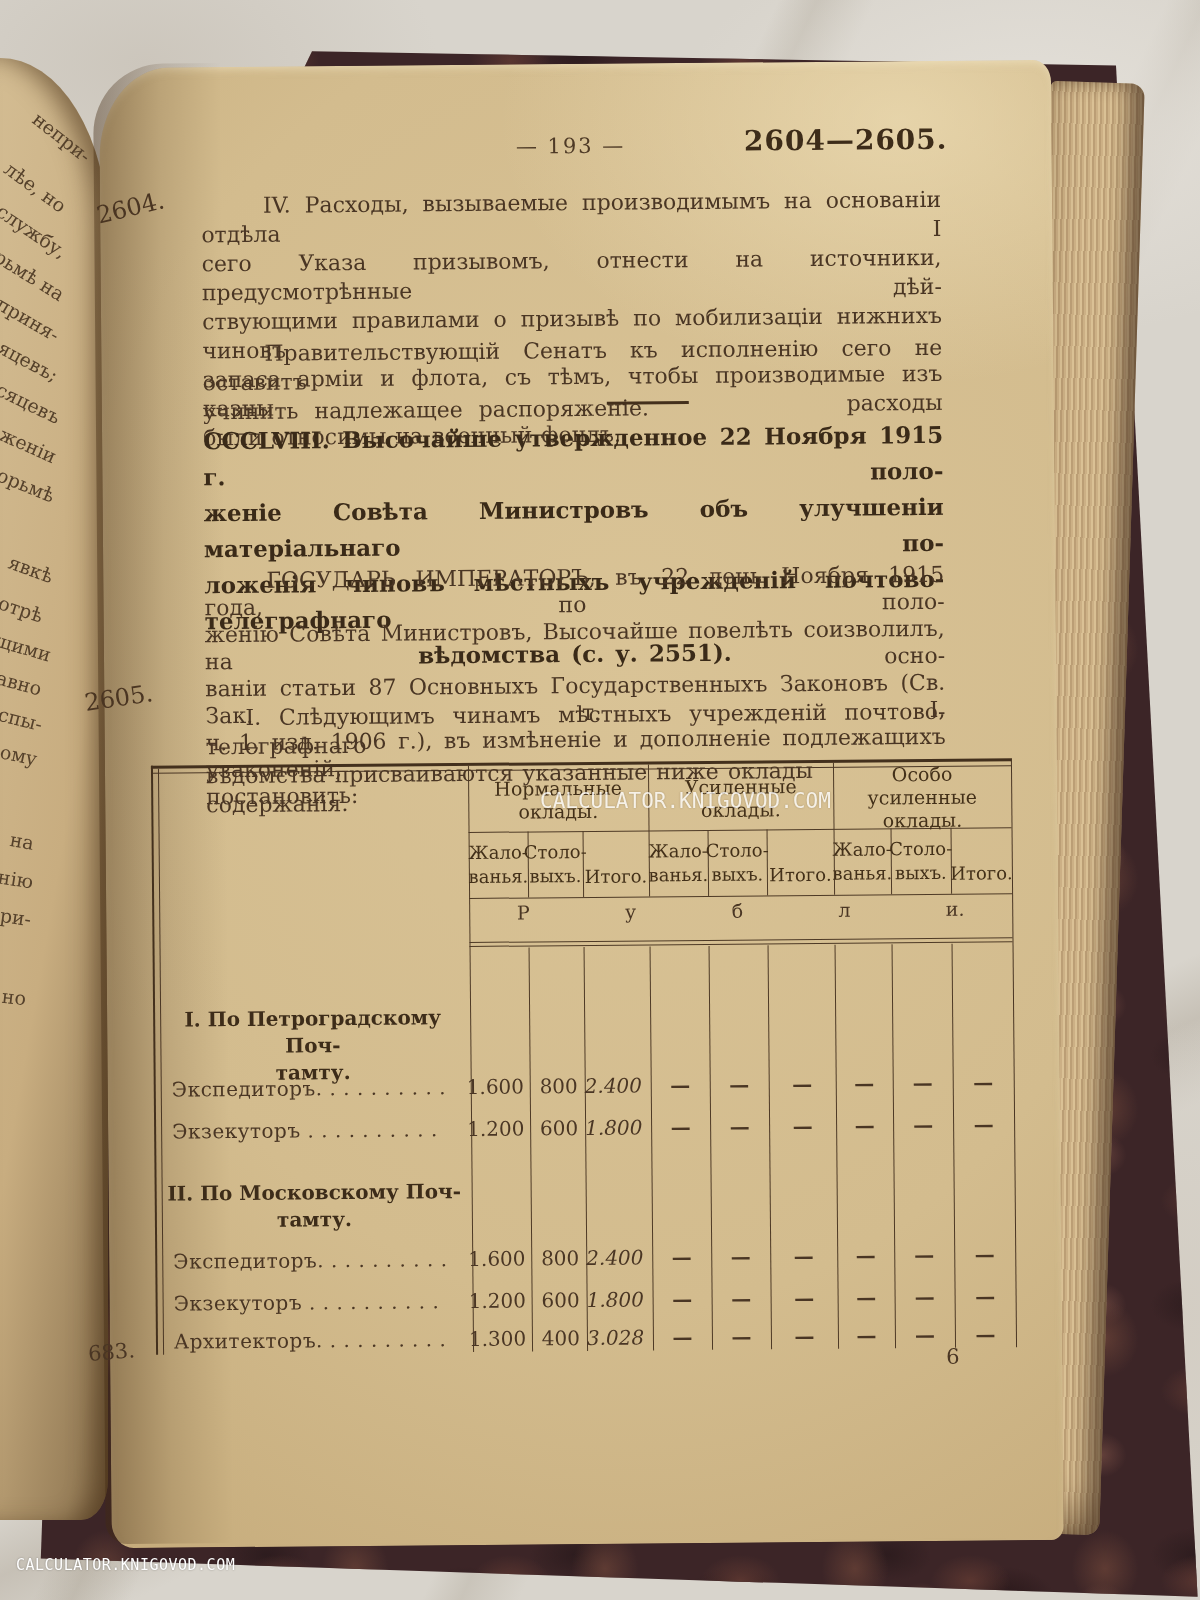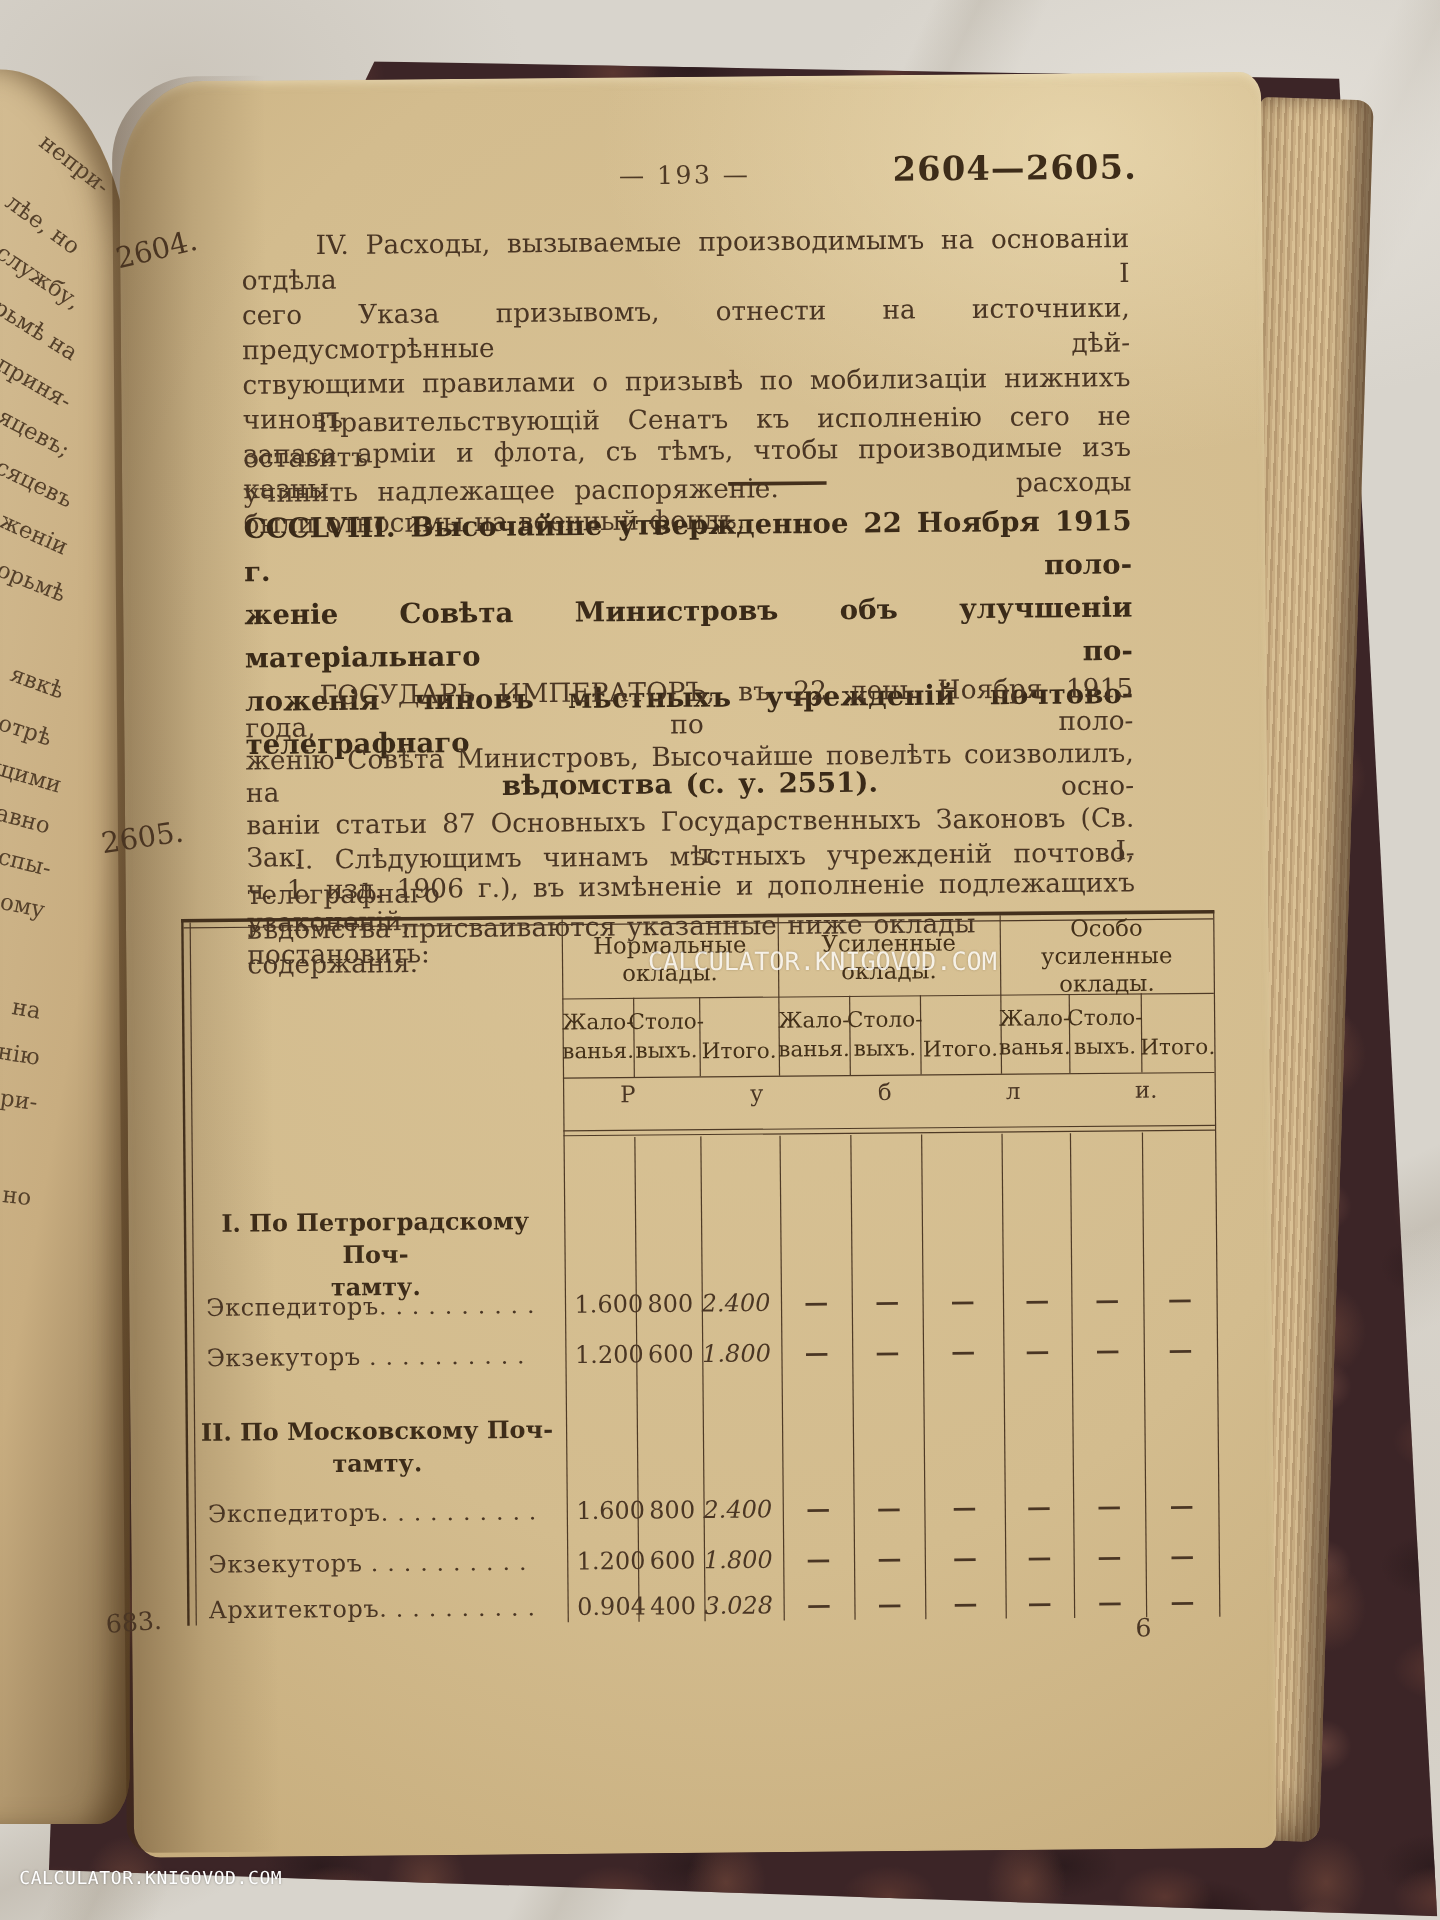--- a/index.html
+++ b/index.html
@@ -91,21 +91,21 @@
   .shcell.itogo{justify-content:flex-end;padding-bottom:4px;box-sizing:border-box;}
   .rubles{position:absolute;left:315px;top:136px;width:543px;display:flex;justify-content:space-around;
           font-size:19px;color:#4a3624;}
   .sect-title{position:absolute;left:0;width:315px;text-align:center;font-weight:bold;font-size:20px;
           line-height:27px;color:#3d2c19;}
   .trow{position:absolute;left:0;width:858px;height:30px;font-size:20px;color:#4a3624;}
   .cell{position:absolute;top:0;height:30px;line-height:30px;}
   .rlabel{left:16px;width:296px;white-space:nowrap;overflow:hidden;letter-spacing:.5px;}
   .num{text-align:right;box-sizing:border-box;padding-right:7px;}
   .dcell{text-align:center;font-weight:600;}
-  .co1{left:323px;width:59px;} .co2{left:374px;width:55px;} .co3{left:429px;width:60px;font-style:italic;}
+  .co1{left:311px;width:59px;} .co2{left:374px;width:55px;} .co3{left:429px;width:60px;font-style:italic;}
   .co4{left:495px;width:59px;} .co5{left:554px;width:59px;} .co6{left:613px;width:67px;}
   .co7{left:680px;width:57px;} .co8{left:737px;width:60px;} .co9{left:797px;width:61px;}
   
   .watermark{position:absolute;font-family:"DejaVu Sans Mono","Liberation Mono",monospace;
              color:#ffffff;white-space:nowrap;z-index:30;}
   .wm-mid{left:540px;top:789px;font-size:21px;opacity:.78;text-shadow:0 0 2px rgba(80,60,30,.45);}
   .wm-bottom{left:16px;top:1556px;font-size:15px;letter-spacing:.5px;text-shadow:0 0 2px rgba(0,0,0,.35);}
 </style>
 </head>
 <body>
@@ -303,21 +303,21 @@
         <div class="cell num co3">1.800</div>
         <div class="cell dcell co4">—</div>
         <div class="cell dcell co5">—</div>
         <div class="cell dcell co6">—</div>
         <div class="cell dcell co7">—</div>
         <div class="cell dcell co8">—</div>
         <div class="cell dcell co9">—</div>
       </div>
       <div class="trow" style="top:558px">
         <div class="cell rlabel">Архитекторъ. . . . . . . . . .</div>
-        <div class="cell num co1">0.904</div>
+        <div class="cell num co1">1.300</div>
         <div class="cell num co2">400</div>
         <div class="cell num co3">3.028</div>
         <div class="cell dcell co4">—</div>
         <div class="cell dcell co5">—</div>
         <div class="cell dcell co6">—</div>
         <div class="cell dcell co7">—</div>
         <div class="cell dcell co8">—</div>
         <div class="cell dcell co9">—</div>
       </div>
     </div>

